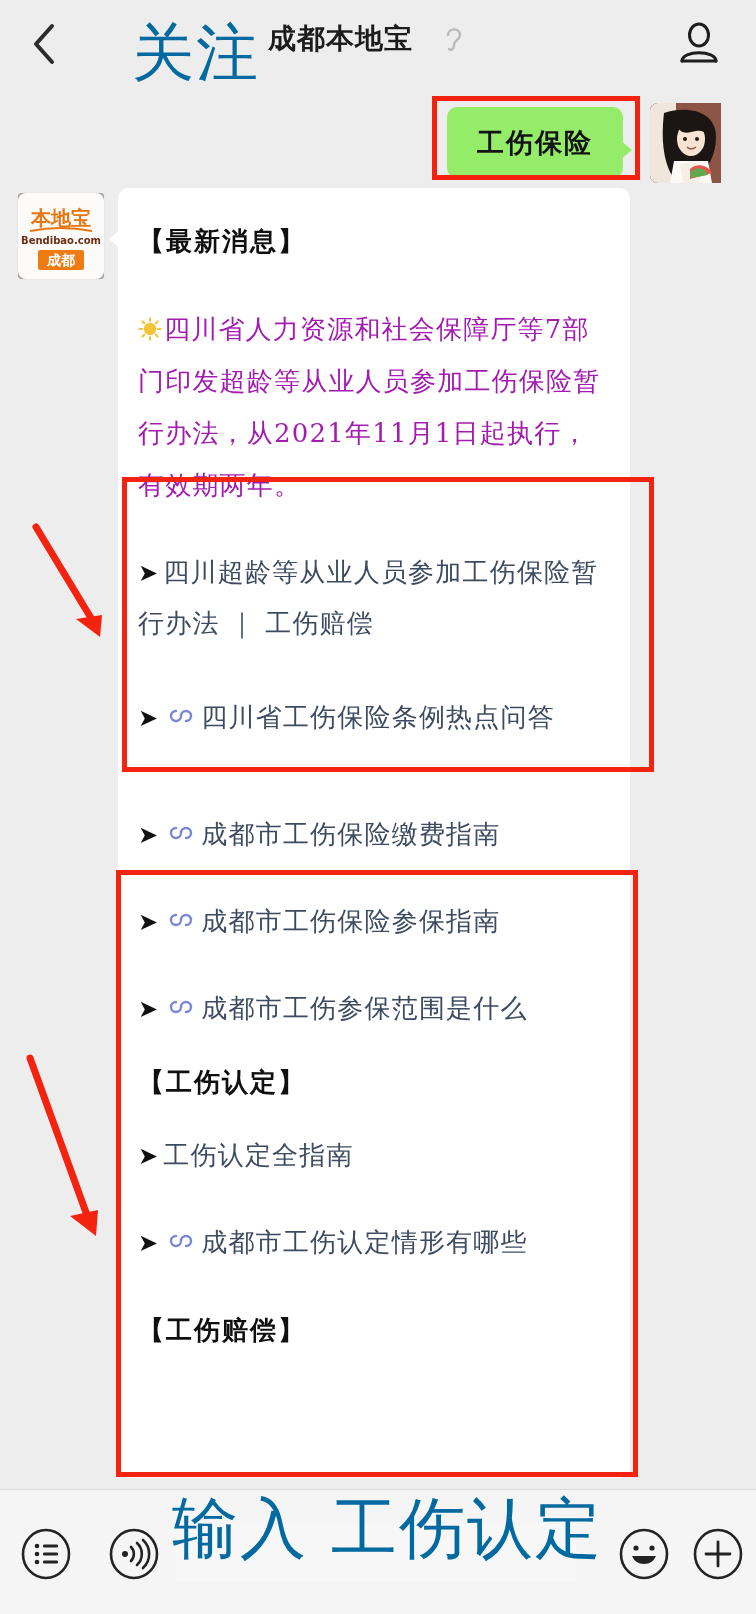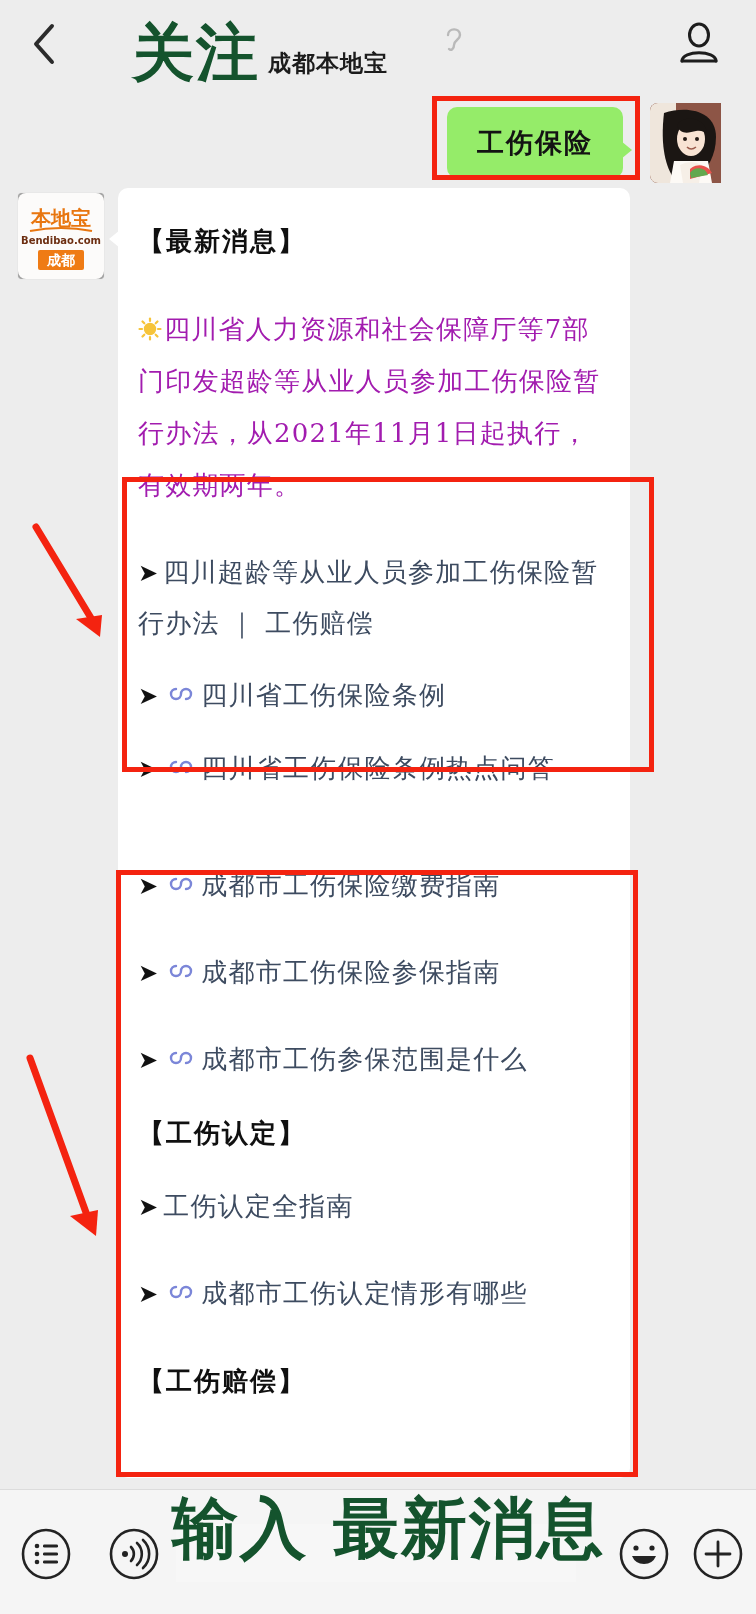--- a/index.html
+++ b/index.html
@@ -33,25 +33,24 @@
     display: flex; align-items: center; justify-content: center;
     cursor: pointer;
   }
   .back-btn svg { display: block; }
   .header-title {
     position: absolute;
     left: 268px;
     top: 20px;
     font-family: Liberation Sans, sans-serif;
     font-weight: bold;
-    font-size: 23px;
+    font-size: 28px;
     color: #1c1c1c;
     letter-spacing: 1px;
     white-space: nowrap;
-    margin-top: 28px;
   }
   .ear-icon {
     position: absolute;
     left: 443px;
     top: 24px;
     width: 22px;
     height: 30px;
   }
   .contact-btn {
     position: absolute;
@@ -232,23 +231,23 @@
   
   .anno-layer {
     position: absolute;
     left: 0; top: 0;
     width: 756px; height: 1614px;
     pointer-events: none;
     z-index: 40;
   }
   .anno-text {
     position: absolute;
-    color: #14532d;
+    color: #0369a1;
     font-family: "DejaVu Sans", "Liberation Sans", sans-serif;
-    font-weight: bold;
+    font-weight: normal;
     white-space: nowrap;
     letter-spacing: 2px;
   }
   .anno-guanzhu {
     left: 132px;
     top: 22px;
     font-size: 62px;
     line-height: 62px;
   }
   .anno-input {
@@ -346,25 +345,20 @@
         </g>
       </svg><span>四川省人力资源和社会保障厅等7部门印发超龄等从业人员参加工伤保险暂行办法，从2021年11月1日起执行，有效期两年。</span>
     </div>
 
     <div class="gap-md"></div>
 
     <div class="link-line">
       <span class="arrow-g">➤</span><span>四川超龄等从业人员参加工伤保险暂行办法 ｜ 工伤赔偿</span>
     </div>
     <div class="gap-sm"></div>
-    <div class="link-line">
-      <span class="arrow-g">➤</span><svg class="wx-link-icon" viewBox="0 0 30 26">
-        <path d="M11,7 a5,5 0 1 0 5,5 a5,5 0 1 1 5,5" fill="none" stroke="#7b86d8" stroke-width="2.4" stroke-linecap="round"></path>
-      </svg><span>四川省工伤保险条例</span>
-    </div>
     <div class="gap-sm"></div>
     <div class="link-line">
       <span class="arrow-g">➤</span><svg class="wx-link-icon" viewBox="0 0 30 26">
         <path d="M11,7 a5,5 0 1 0 5,5 a5,5 0 1 1 5,5" fill="none" stroke="#7b86d8" stroke-width="2.4" stroke-linecap="round"></path>
       </svg><span>四川省工伤保险条例热点问答</span>
     </div>
 
     <div class="gap-lg"></div>
 
 
@@ -454,21 +448,21 @@
       <line x1="26" y1="14" x2="26" y2="38" stroke="#232323" stroke-width="2.8" stroke-linecap="round"></line>
       <line x1="14" y1="26" x2="38" y2="26" stroke="#232323" stroke-width="2.8" stroke-linecap="round"></line>
     </svg>
   </div>
 </div>
 
 <div class="anno-layer">
 
   <div class="anno-text anno-guanzhu">关注</div>
 
-  <div class="anno-text anno-input">输入 最新消息</div>
+  <div class="anno-text anno-input">输入 工伤认定</div>
 
   <div class="anno-box box-green"></div>
   <div class="anno-box box-links1"></div>
   <div class="anno-box box-links2"></div>
 
   <svg class="anno-arrow" style="left:18px; top:515px;" width="110" height="130" viewBox="0 0 110 130">
     <path d="M18,12 L76,108" stroke="#f42310" stroke-width="7" stroke-linecap="round"></path>
     <path d="M82,122 L58,104 L84,100 Z" fill="#f42310"></path>
   </svg>
 

